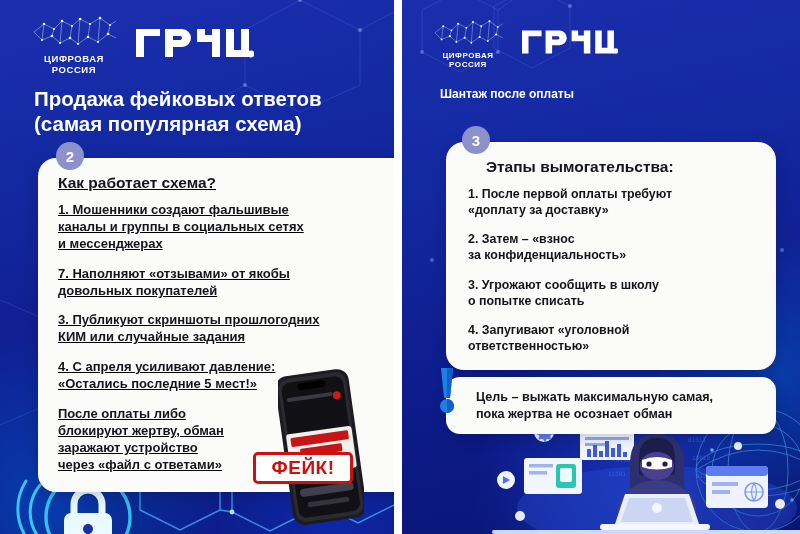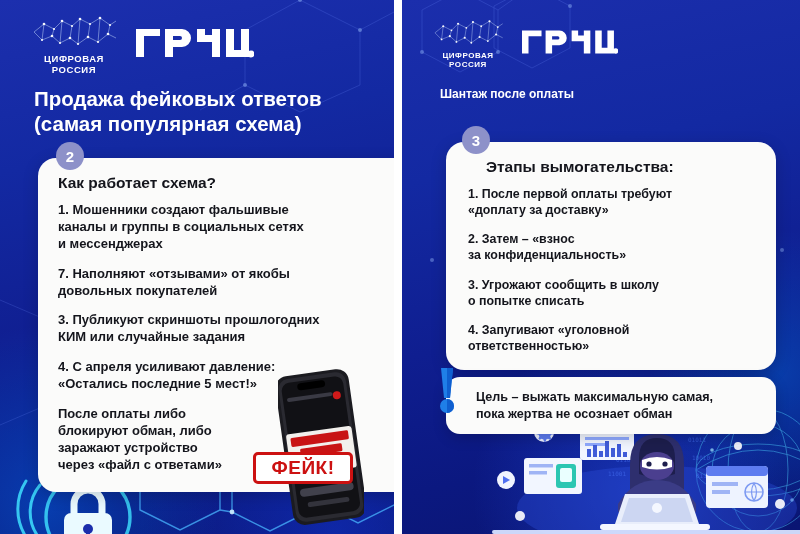--- a/index.html
+++ b/index.html
@@ -57,21 +57,21 @@
   
   .badge { position:absolute; z-index:5; width:28px; height:28px; border-radius:50%;
      background:#8d91c9; color:#ffffff; font-size:15px; font-weight:700;
      display:flex; align-items:center; justify-content:center; }
   .badge-2 { left:56px; top:142px; }
   .badge-3 { left:462px; top:126px; }
 
   
   .card { position:absolute; z-index:4; background:#fbfbfa; border-radius:18px;
       box-shadow:0 4px 16px rgba(0,0,0,.18); }
-  .card-l { left:38px; top:158px; width:372px; padding:16px 28px 18px 20px; }
+  .card-l { left:38px; top:158px; width:372px; padding:16px 28px 18px 20px;text-decoration:underline; }
   .card-r { left:446px; top:142px; width:330px; padding:16px 20px 16px 22px; }
 
   .card-h { color:#14151c; font-weight:800; font-size:15.5px; margin-bottom:10px; }
   .card-h.ind { padding-left:18px; }
 
   .bullets { display:flex; flex-direction:column; gap:13px; }
   .bullet { color:#14151c; font-size:13px; font-weight:600; line-height:1.3; white-space:pre-line; }
   .card-r .bullet { font-size:12.4px; }
 
   
@@ -235,21 +235,21 @@
         <div class="bullet">1. Мошенники создают фальшивые
 каналы и группы в социальных сетях
 и мессенджерах</div>
         <div class="bullet">7. Наполняют «отзывами» от якобы
 довольных покупателей</div>
         <div class="bullet">3. Публикуют скриншоты прошлогодних
 КИМ или случайные задания</div>
         <div class="bullet">4. С апреля усиливают давление:
 «Остались последние 5 мест!»</div>
         <div class="bullet">После оплаты либо
-блокируют обман, либо
+блокируют жертву, обман
 заражают устройство
 через «файл с ответами»</div>
       </div>
     </div>
 
     <div class="stamp">
       <span>ФЕЙК!</span>
     </div>
   </div>
 

